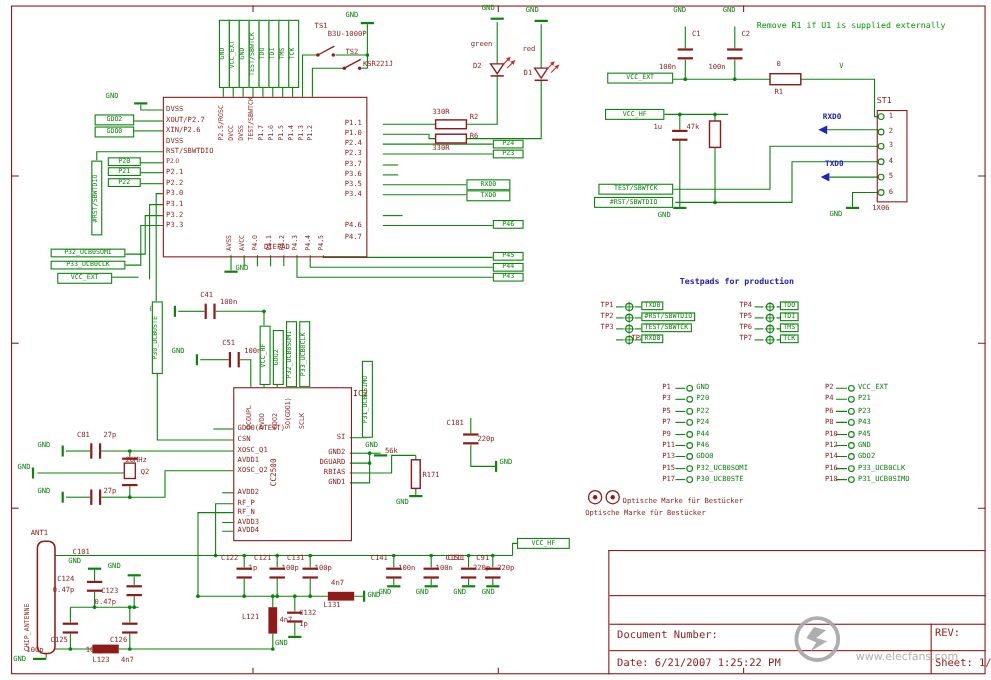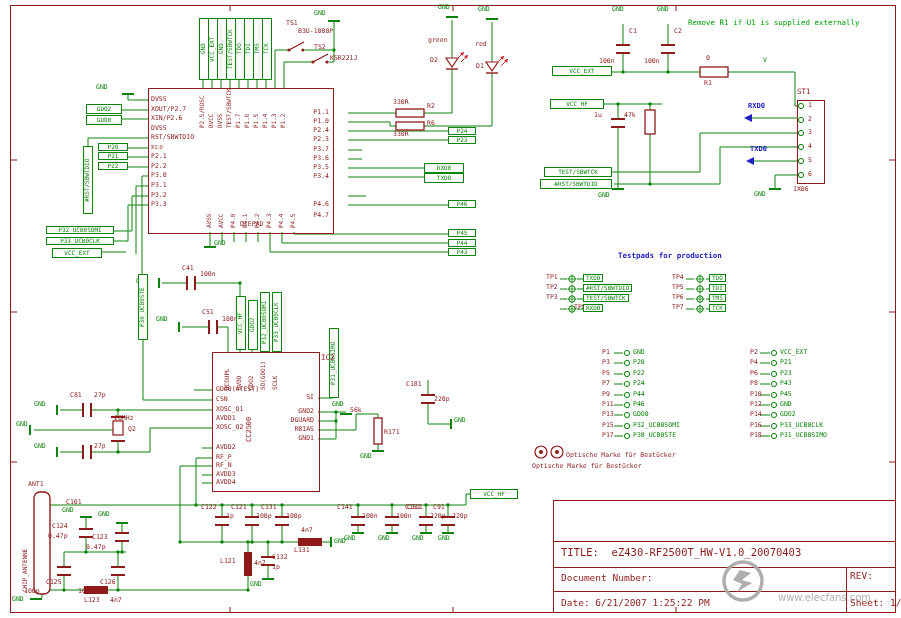--- a/index.html
+++ b/index.html
@@ -405,21 +405,20 @@
   <div id="frame"></div>
   <div class="ic" style="left:148px;top:88px;width:184px;height:144px"></div>
   <div class="ic" style="left:212px;top:352px;width:106px;height:138px"></div>
   <div class="ic" style="left:797px;top:100px;width:26px;height:82px"></div>
 
   <div id="title-block">
     <div class="tb-h" style="top:40px"></div>
     <div class="tb-h" style="top:66px"></div>
     <div class="tb-h" style="top:90px"></div>
     <div class="tb-v"></div>
-    <div class="tb-text tb-title" style="left:7px;top:45px"><span>TITLE:</span><span>&nbsp;&nbsp;</span><span>eZ430-RF2500T_HW-V1.0_20070403</span></div>
     <div class="tb-text" style="left:7px;top:71px">Document Number:</div>
     <div class="tb-text" style="left:296px;top:69px">REV:</div>
     <div class="tb-text" style="left:7px;top:96px">Date: 6/21/2007 1:25:22 PM</div>
     <div class="tb-text" style="left:296px;top:96px">Sheet: 1/1</div>
   </div>
 
   <div id="watermark">
     <svg width="46" height="46" style="position:absolute;left:0;top:6px">
       <circle cx="23" cy="23" r="19" fill="none" stroke="#a8a8a8" stroke-width="3.5"></circle>
       <path d="M20 12 L31 15 L22 22 L32 25 L17 34 L22 26 L13 22 Z" fill="#a8a8a8"></path>

